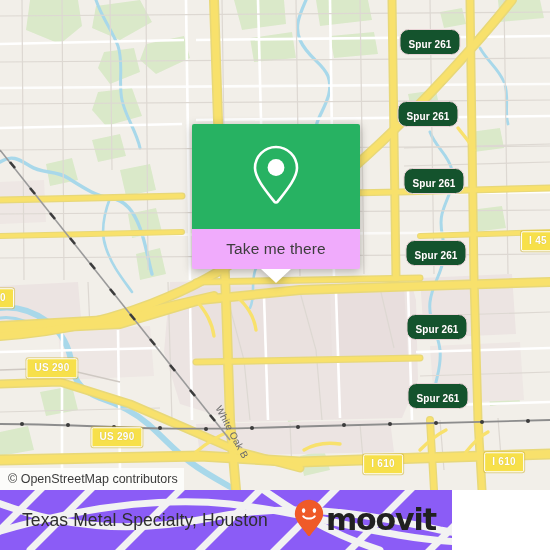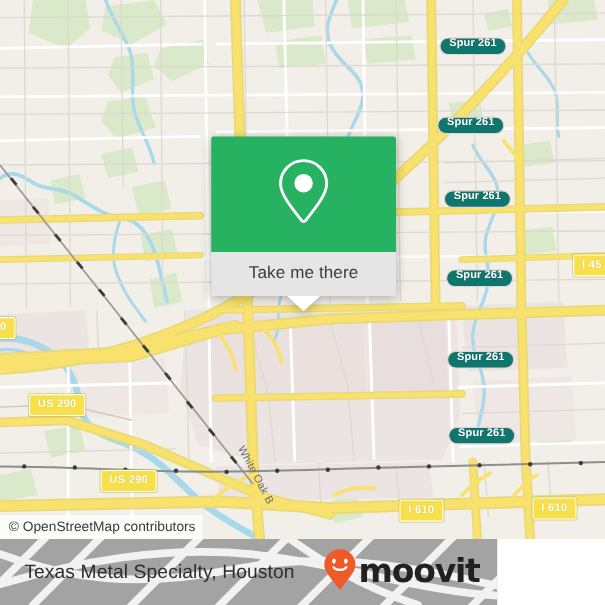--- a/index.html
+++ b/index.html
@@ -34,26 +34,26 @@
   .shield {
     position: absolute;
     transform: translate(-50%, -50%);
     white-space: nowrap;
     font-family: "Liberation Sans", sans-serif;
     font-weight: bold;
     pointer-events: none;
     z-index: 30;
   }
   .shield-spur {
-    background: #0f766e;
+    background: #14532d;
     border: 1.6px solid #e9d3d6;
     color: #ffffff;
     font-size: 10px;
     line-height: 1;
-    padding: 0 8px 4px 8px;
+    padding: 10px 8px 4px 8px;
     border-radius: 9px;
     letter-spacing: .1px;
     text-shadow: 0 0 1px rgba(120,60,70,.35);
   }
   .shield-interstate {
     background: #f7e04a;
     border: 1.6px solid #ffffff;
     color: #ffffff;
     font-size: 10px;
     line-height: 1;
@@ -105,21 +105,21 @@
   #popup-head {
     height: 105px;
     background: #27b262;
     border-radius: 2px 2px 0 0;
     display: flex;
     align-items: center;
     justify-content: center;
   }
   #popup-foot {
     height: 40px;
-    background: #e5e5e5;
+    background: #f0abfc;
     border-radius: 0 0 2px 2px;
     display: flex;
     align-items: center;
     justify-content: center;
   }
   #popup-foot-label {
     color: #3c3c3c;
     font-size: 15.5px;
     font-family: "Liberation Sans", sans-serif;
     letter-spacing: .1px;
@@ -135,21 +135,21 @@
     border-top: 14px solid #ffffff;
   }
 
   
   #caption {
     position: absolute;
     left: 0;
     top: 490px;
     width: 452px;
     height: 60px;
-    background: #a3a3a3;
+    background: #8b5cf6;
     overflow: hidden;
   }
   #caption-watermark {
     position: absolute;
     inset: 0;
     opacity: 1;
     pointer-events: none;
   }
   #caption-title {
     position: absolute;

